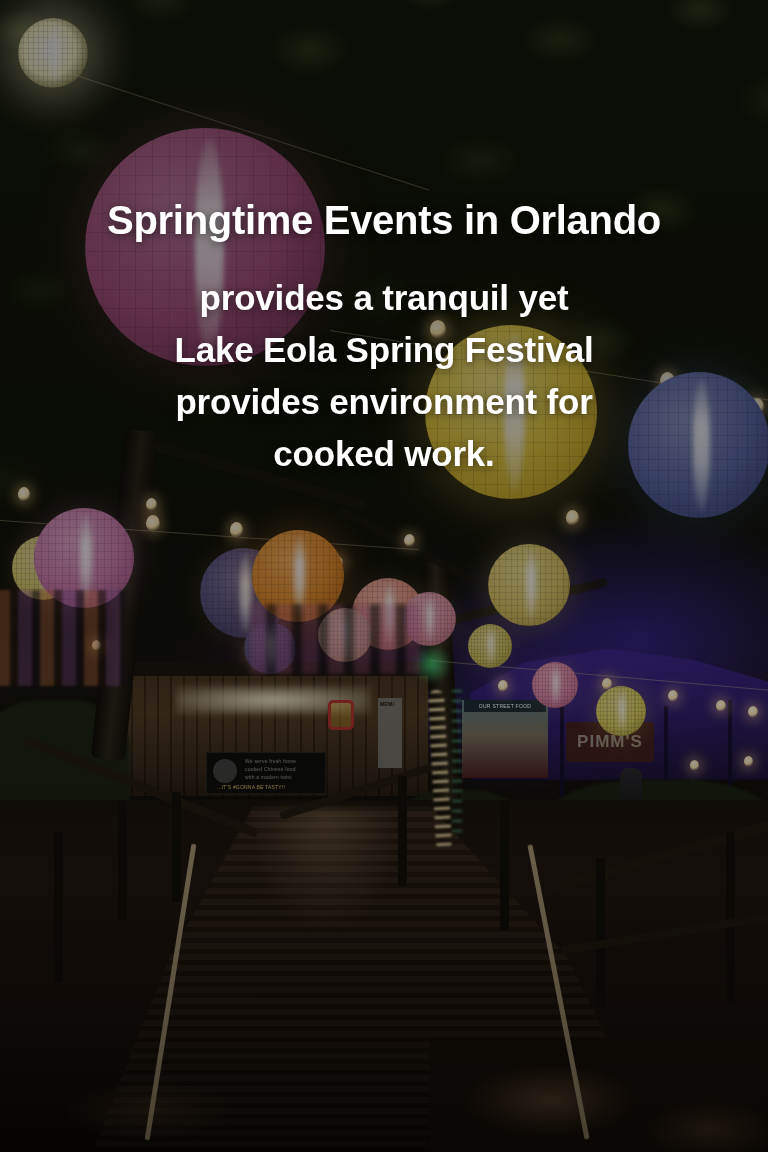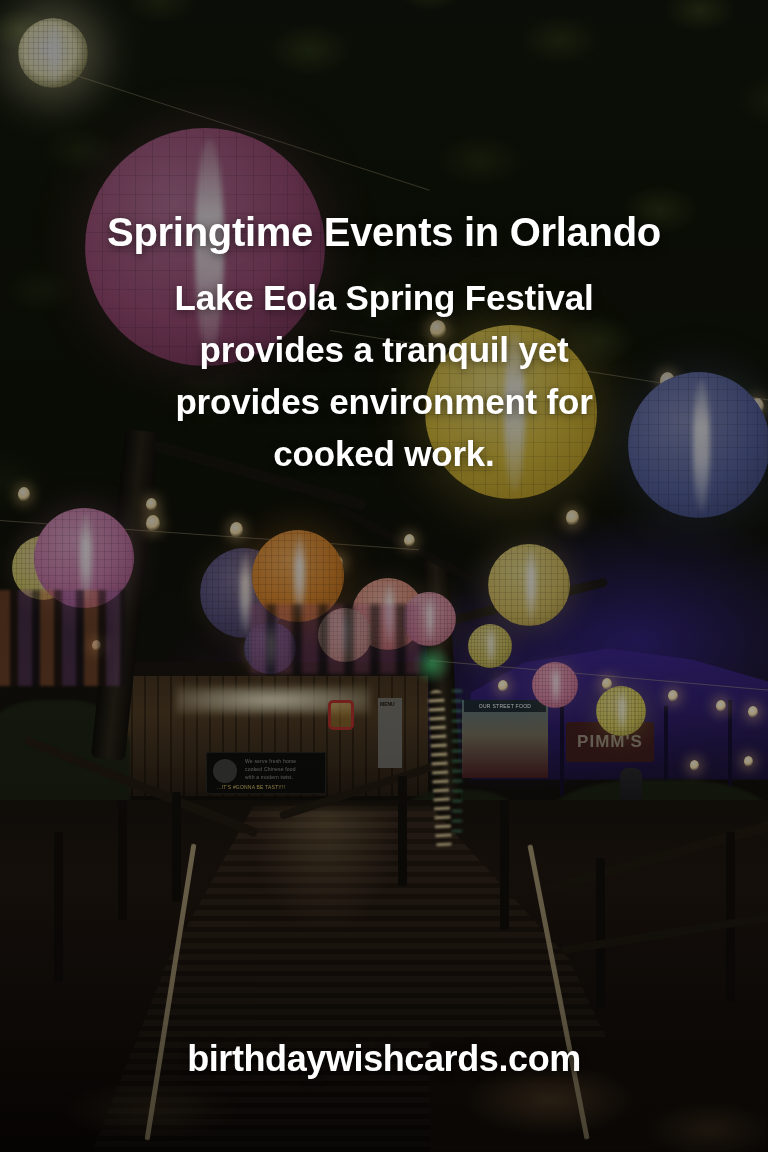--- a/index.html
+++ b/index.html
@@ -219,21 +219,21 @@
   .scrim{
     position:absolute; inset:0;
     background:linear-gradient(180deg, rgba(0,0,0,.46) 0%, rgba(0,0,0,.42) 42%, rgba(0,0,0,.36) 62%, rgba(0,0,0,.50) 86%, rgba(0,0,0,.62) 100%);
   }
 
   
   .txtwrap{
     position:absolute; left:0; top:0; width:768px; height:1152px;
   }
   .headline{
-    position:absolute; left:0; top:210px; width:768px;
+    position:absolute; left:0; top:198px; width:768px;
     text-align:center; color:#ffffff;
     font-size:40px; font-weight:bold; letter-spacing:-.3px;
     text-shadow:0 2px 9px rgba(0,0,0,.55);
   }
   .subtitle{
     position:absolute; left:84px; top:272px; width:600px;
     text-align:center; color:#ffffff;
     font-size:35px; font-weight:bold; line-height:52px;
     letter-spacing:-.2px;
     text-shadow:0 2px 9px rgba(0,0,0,.5);
@@ -447,22 +447,21 @@
                   rgba(180,90,140,.35) 0 16px, rgba(26,18,26,.6) 16px 26px);
                 filter:blur(2px);"></div>
   </div>
 
   <div class="scrim"></div>
 
   <div class="txtwrap">
     <div class="headline">Springtime Events in Orlando</div>
 
     <div class="subtitle">
+      <div>provides a tranquil yet</div>
       <div>Lake Eola Spring Festival</div>
-      <div>provides a tranquil yet</div>
       <div>provides environment for</div>
       <div>cooked work.</div>
     </div>
 
-    <div class="sitename">birthdaywishcards.com</div>
   </div>
 
 </div>
 
 </body></html>

